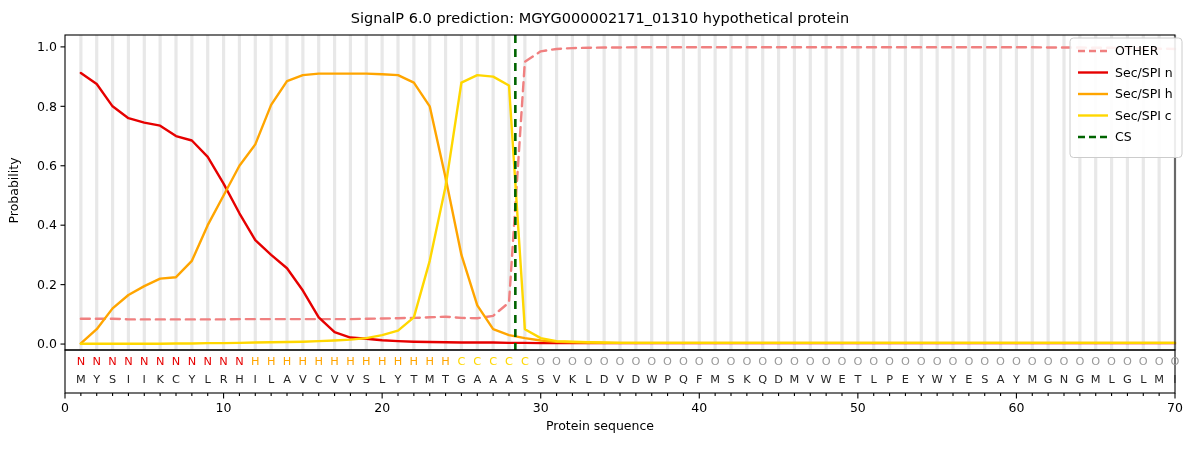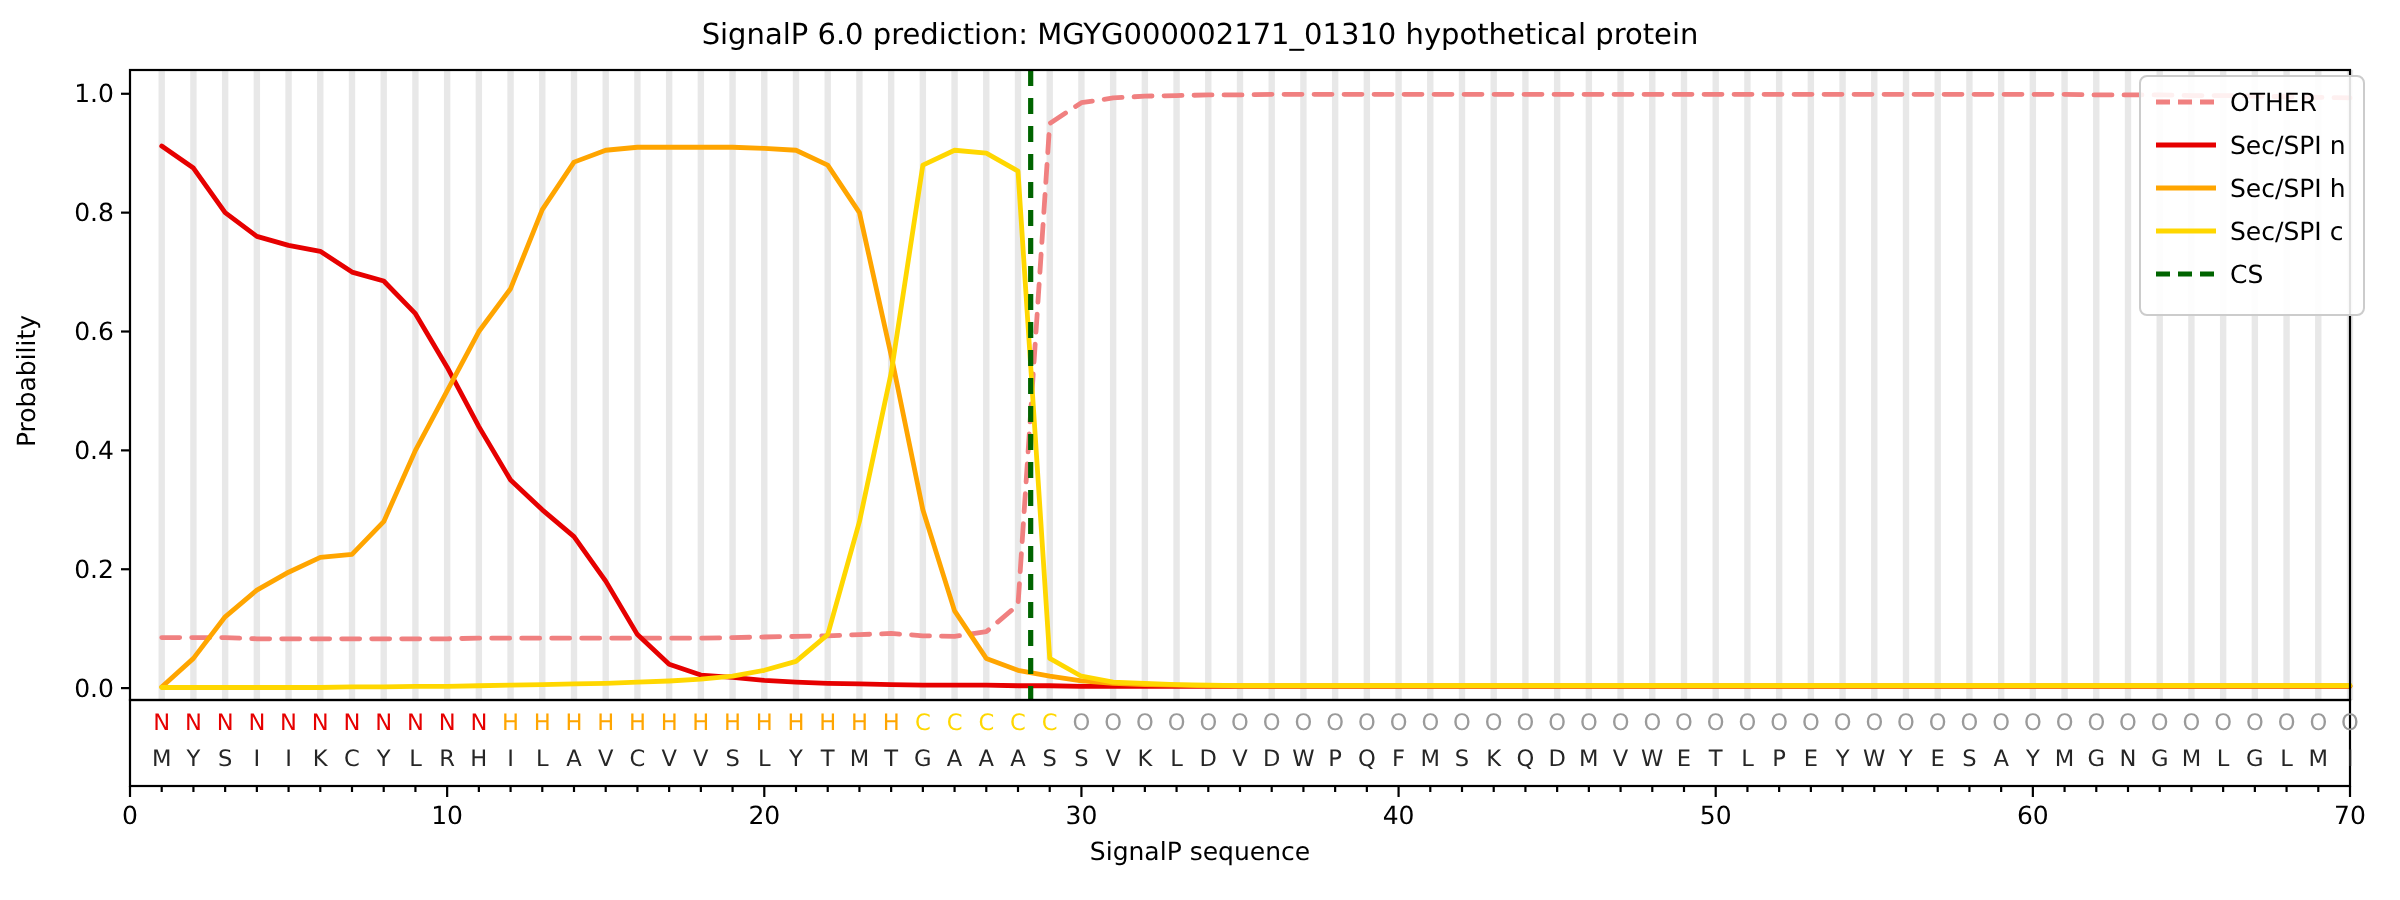--- a/index.html
+++ b/index.html
@@ -22,21 +22,21 @@
 <body>
 
 <div id="fig">
 
   <div id="title">SignalP 6.0 prediction: MGYG000002171_01310 hypothetical protein</div>
 
   <div id="ylabel">
     <span>Probability</span>
   </div>
 
-  <div id="xlabel">SignalP sequence</div>
+  <div id="xlabel">Protein sequence</div>
 
   <svg id="plot" width="1200" height="450">
     <g id="grid-layer">
         <rect x="65" y="35" width="1110" height="315" fill="#ffffff"></rect>
         <line x1="80.85714285714286" y1="35" x2="80.85714285714286" y2="350" stroke="#e8e8e8" stroke-width="3.2"></line>
         <line x1="96.71428571428571" y1="35" x2="96.71428571428571" y2="350" stroke="#e8e8e8" stroke-width="3.2"></line>
         <line x1="112.57142857142857" y1="35" x2="112.57142857142857" y2="350" stroke="#e8e8e8" stroke-width="3.2"></line>
         <line x1="128.42857142857142" y1="35" x2="128.42857142857142" y2="350" stroke="#e8e8e8" stroke-width="3.2"></line>
         <line x1="144.28571428571428" y1="35" x2="144.28571428571428" y2="350" stroke="#e8e8e8" stroke-width="3.2"></line>
         <line x1="160.14285714285714" y1="35" x2="160.14285714285714" y2="350" stroke="#e8e8e8" stroke-width="3.2"></line>

